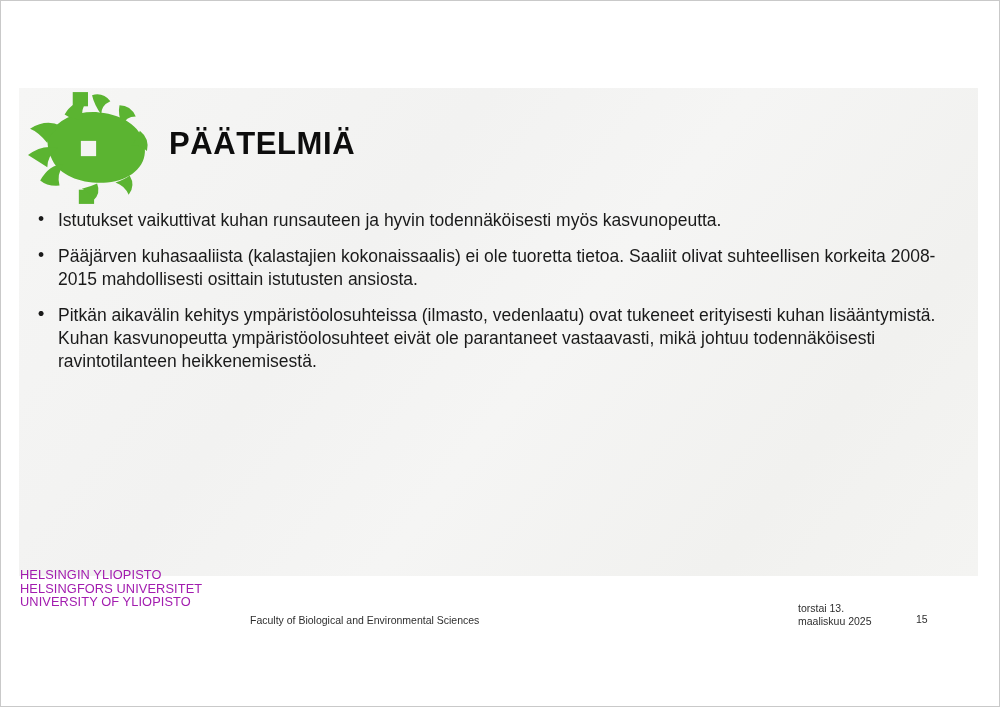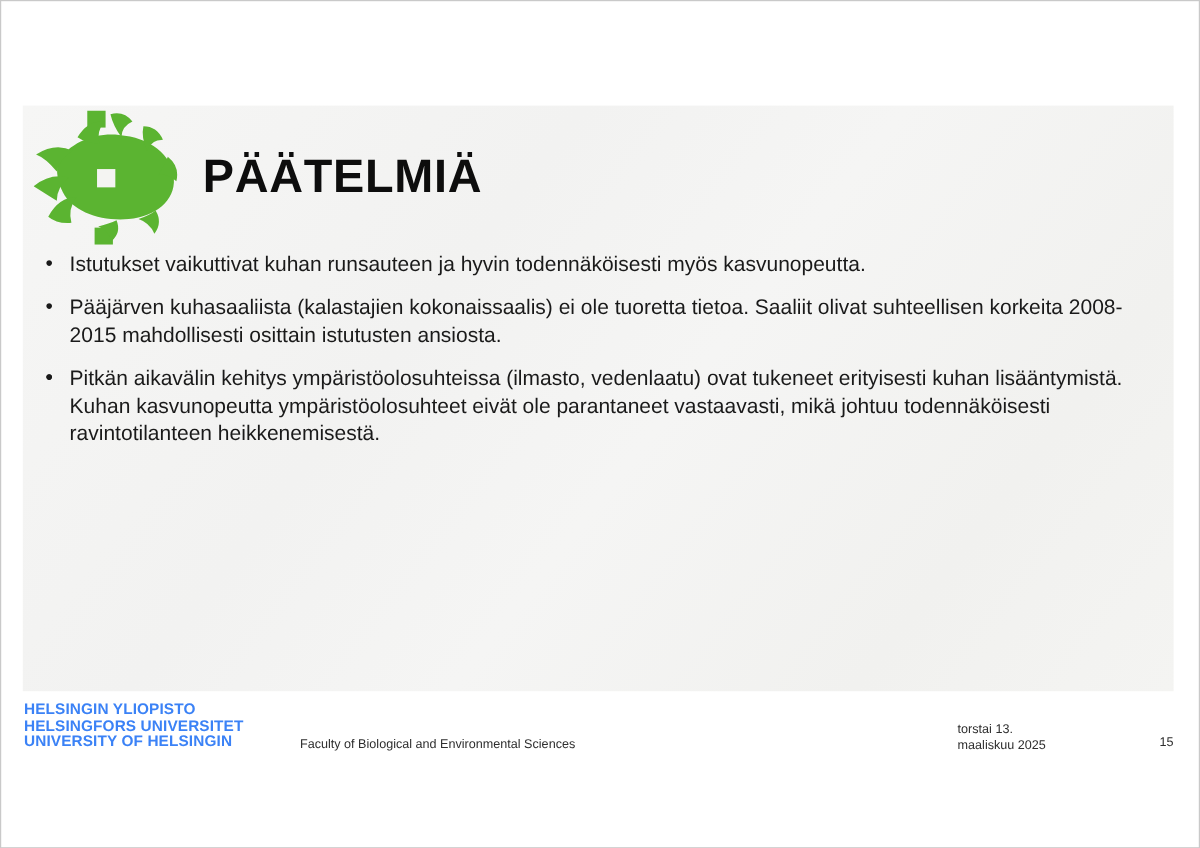--- a/index.html
+++ b/index.html
@@ -23,21 +23,21 @@
     background: linear-gradient(128deg, #f6f6f5 0%, #f2f2f1 35%, #f5f5f4 55%, #f1f1ef 80%, #f4f4f2 100%);
   }
   .logo {
     position: absolute;
     left: 9px; top: 4px;
     width: 122px; height: 112px;
   }
   .slide-title {
     position: absolute;
     left: 150px; top: 38px;
-    font-size: 39px;
+    font-size: 31px;
     font-weight: bold;
     letter-spacing: 0.6px;
     color: #0d0d0d;
   }
   .bullet-list {
     position: absolute;
     left: 14px; top: 121px;
     width: 918px;
     list-style: none;
   }
@@ -51,47 +51,47 @@
   }
   .bullet-mark {
     position: absolute;
     left: 5px; top: -1px;
     font-size: 17.5px;
     color: #1a1a1a;
   }
   
   .uni-wordmark {
     position: absolute;
-    left: 20px; top: 584px;
-    font-weight: bold;
+    left: 20px; top: 568px;
+    font-weight: normal;
     font-size: 12.8px;
     line-height: 13.6px;
     letter-spacing: 0.1px;
-    color: #3b82f6;
+    color: #a21caf;
   }
   .faculty-label {
     position: absolute;
     left: 250px; top: 614px;
     font-size: 10.5px;
     color: #2e2e2e;
   }
   .date-label {
     position: absolute;
     left: 798px; top: 602px;
     width: 120px;
     text-align: left;
     font-size: 10.5px;
     line-height: 13px;
     color: #2e2e2e;
   }
   .page-number {
     position: absolute;
-    left: 950px; top: 613px;
+    left: 916px; top: 613px;
     width: 28px;
-    text-align: right;
+    text-align: left;
     font-size: 10.5px;
     color: #2e2e2e;
   }
 </style>
 </head>
 <body>
 
 <div class="page-frame"></div>
 
 <div class="slide">
@@ -136,21 +136,21 @@
     <li class="bullet-item">
       <span class="bullet-mark">•</span>
       <span>Pitkän aikavälin kehitys ympäristöolosuhteissa (ilmasto, vedenlaatu) ovat tukeneet erityisesti kuhan lisääntymistä. Kuhan kasvunopeutta ympäristöolosuhteet eivät ole parantaneet vastaavasti, mikä johtuu todennäköisesti ravintotilanteen heikkenemisestä.</span>
     </li>
   </ul>
 </div>
 
 <div class="uni-wordmark">
   <div>HELSINGIN YLIOPISTO</div>
   <div>HELSINGFORS UNIVERSITET</div>
-  <div>UNIVERSITY OF HELSINGIN</div>
+  <div>UNIVERSITY OF YLIOPISTO</div>
 </div>
 
 <div class="faculty-label">Faculty of Biological and Environmental Sciences</div>
 
 <div class="date-label">
   <div>torstai 13.</div>
   <div>maaliskuu 2025</div>
 </div>
 
 <div class="page-number">15</div>

